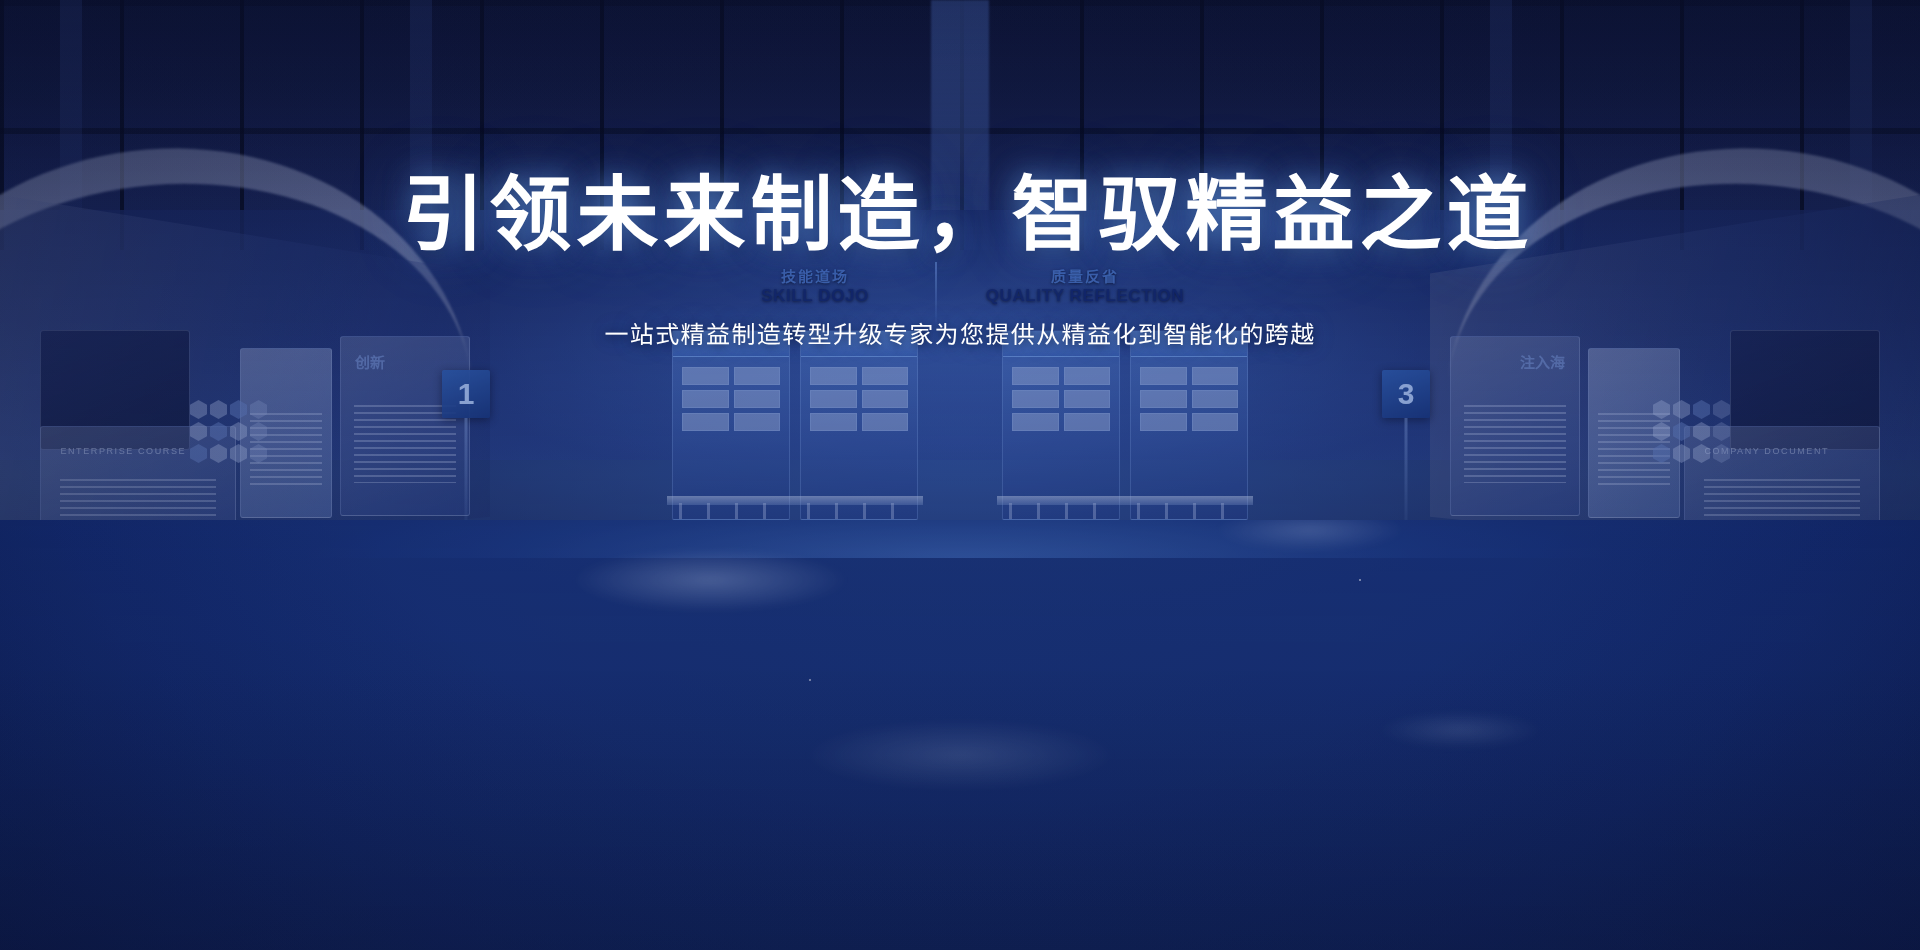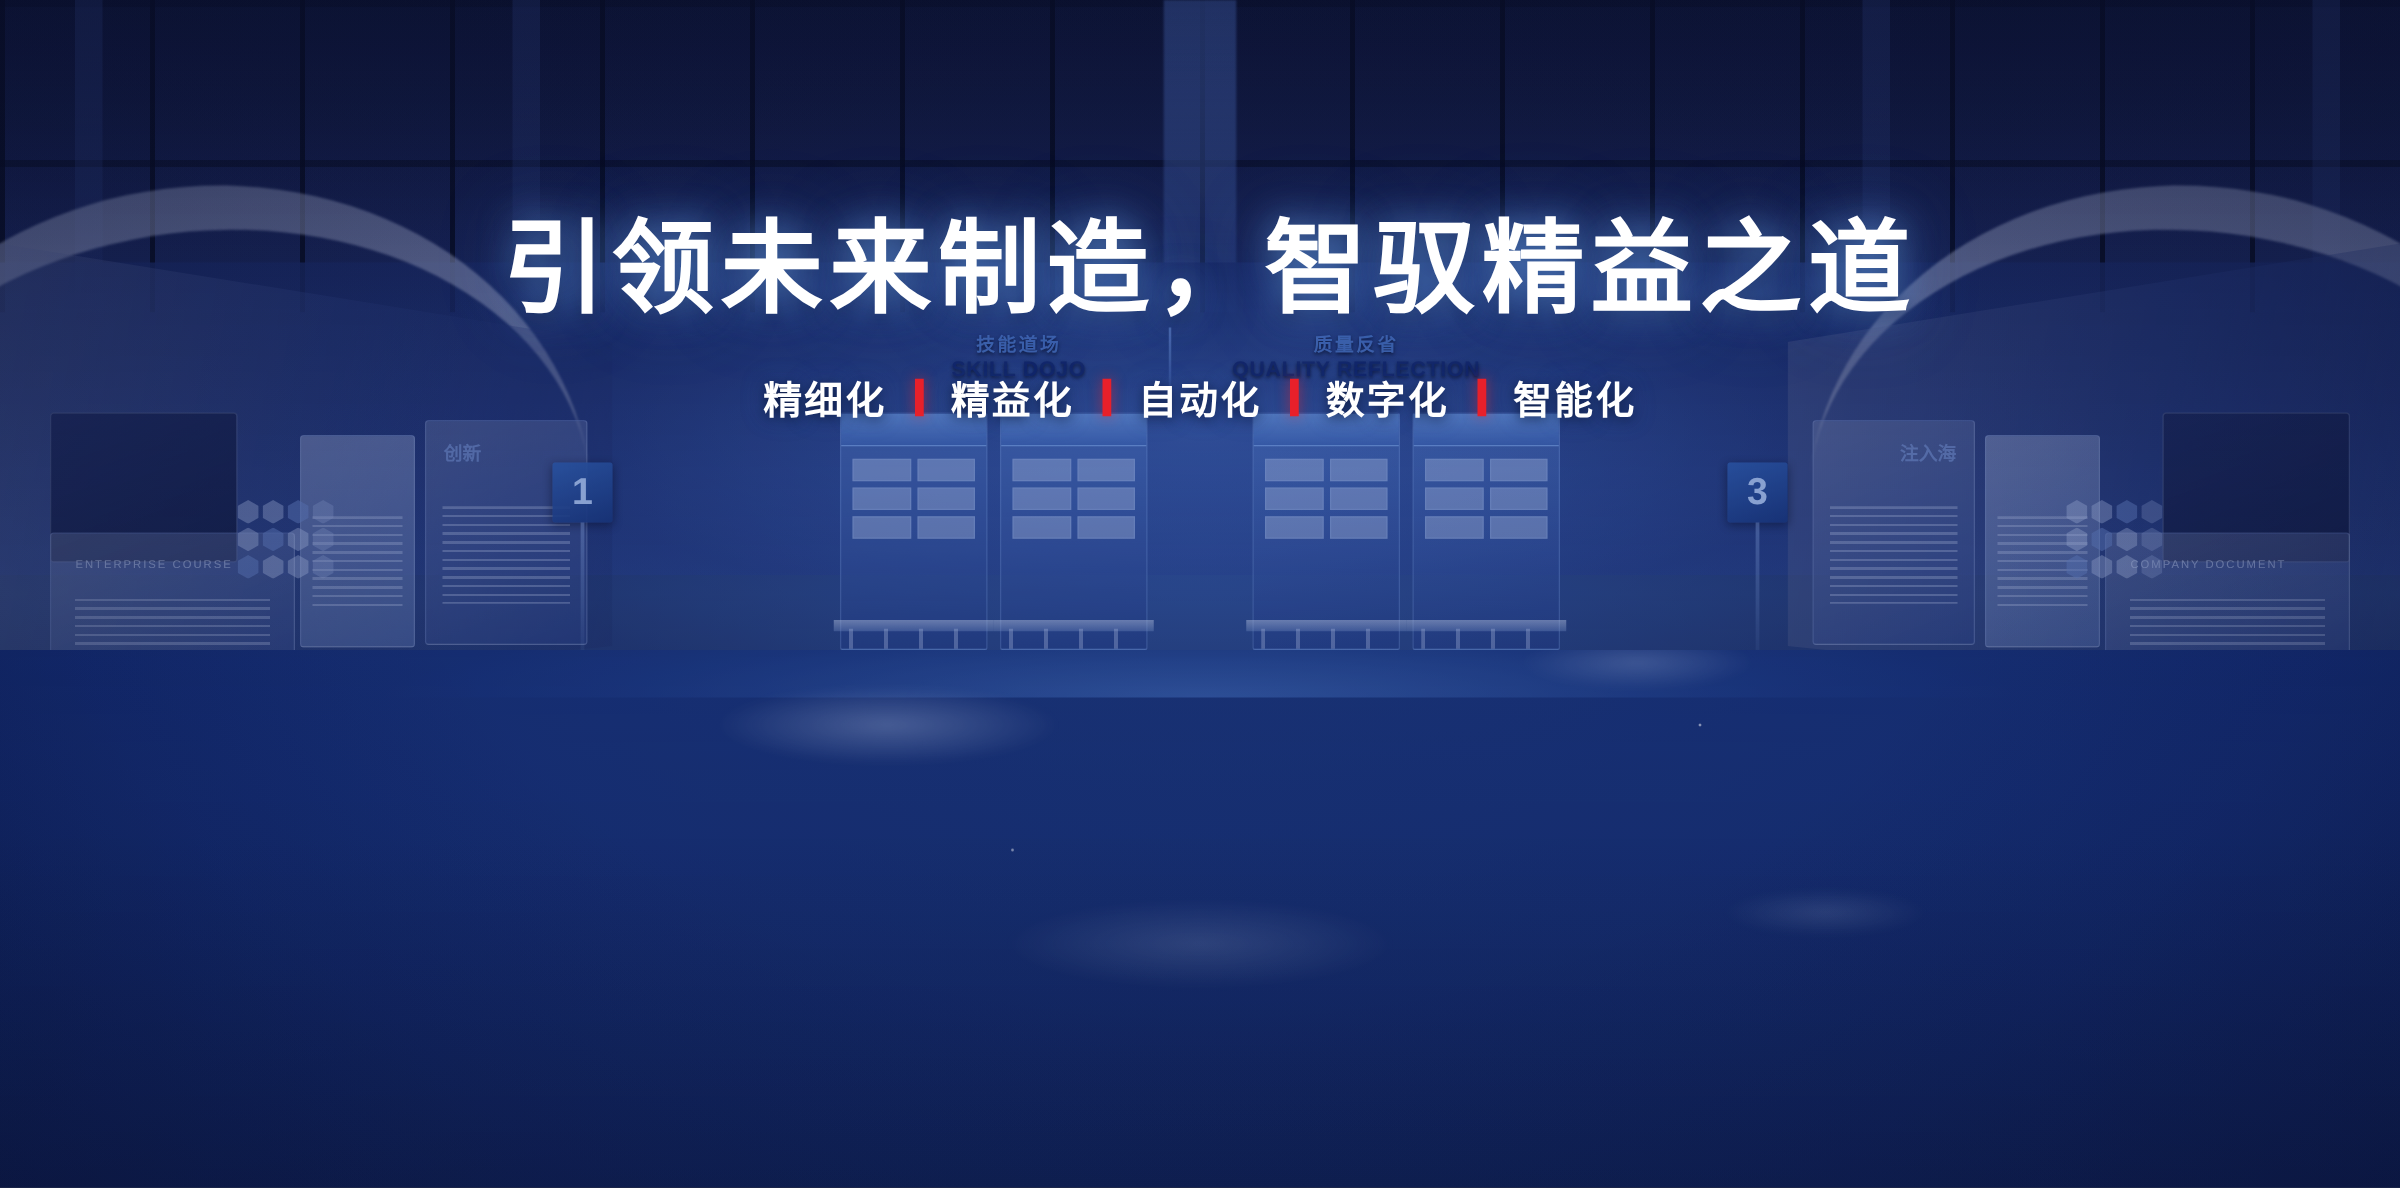--- a/index.html
+++ b/index.html
@@ -521,28 +521,18 @@
     <div class="globe"></div>
   </div>
 
   <div class="wash"></div>
   <div class="vignette"></div>
 
   <div class="content">
 
     <h1 class="headline">引领未来制造，智驭精益之道</h1>
 
-
-    <div class="keywords">
-      <span class="kw">精细化</span>
-      <span class="kw-sep"></span>
-      <span class="kw">精益化</span>
-      <span class="kw-sep"></span>
-      <span class="kw">自动化</span>
-      <span class="kw-sep"></span>
-      <span class="kw">数字化</span>
-      <span class="kw-sep"></span>
-      <span class="kw">智能化</span>
-    </div>
+    <p class="subline">一站式精益制造转型升级专家为您提供从精益化到智能化的跨越</p>
+
   </div>
 
 
 </div>
 
 </body></html>

